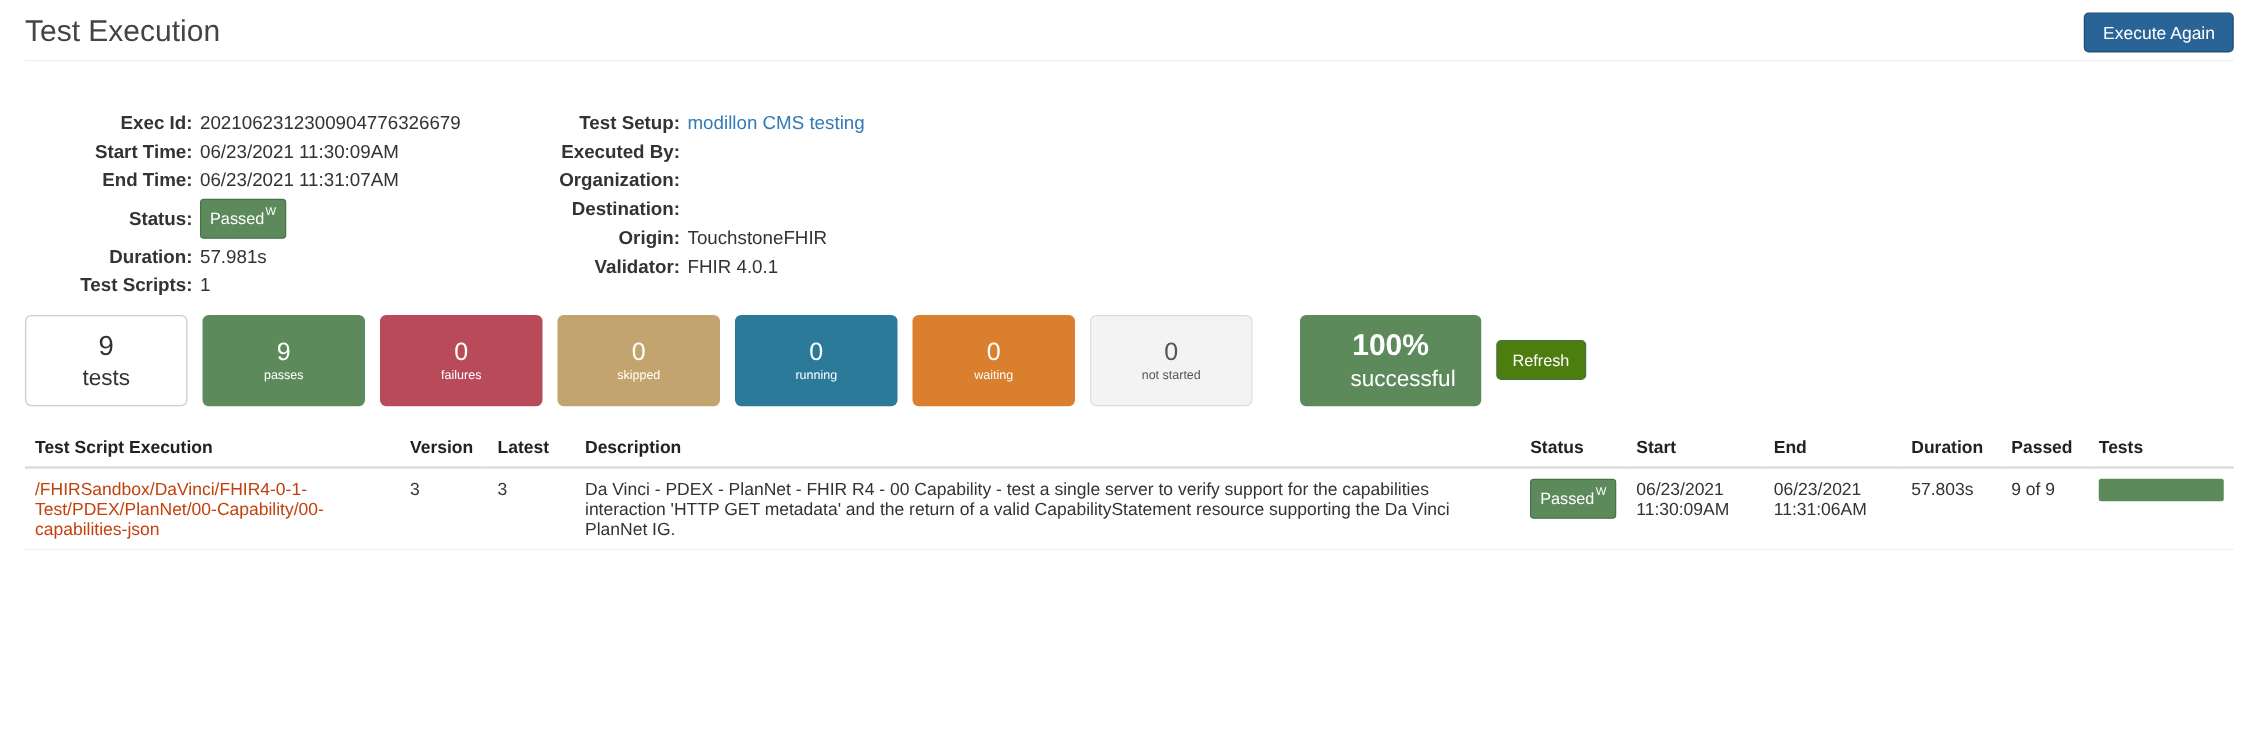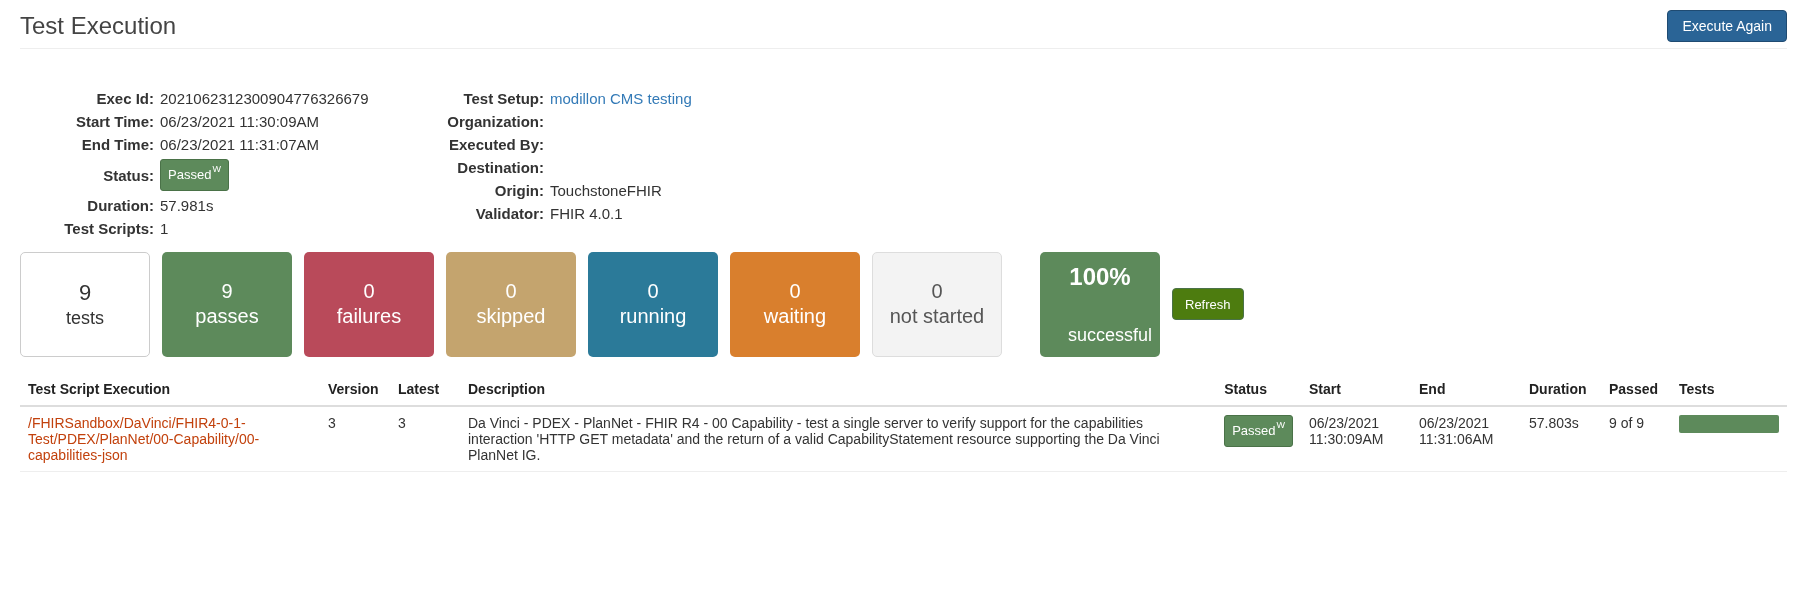--- a/index.html
+++ b/index.html
@@ -83,31 +83,31 @@
     border-radius: 5px;
     padding: 10px 0;
     text-align: center;
     width: 130px;
     display: flex;
     flex-direction: column;
     justify-content: center;
     line-height: 1.25;
   }
   .counter .num { font-size: 20px; }
-  .counter .lbl { font-size: 20px; }
+  .counter .lbl { font-size: 10px; }
   .c-tests { background:#fff; border:1px solid #ccc; color:#333; width:130px;}
   .c-tests .num { font-size:22px; }
   .c-tests .lbl { font-size:18px; }
   .c-passes { background:#5d8a5b; color:#fff; }
   .c-failures { background:#b94a5a; color:#fff; }
   .c-skipped { background:#c4a46e; color:#fff; }
   .c-running { background:#2b7a99; color:#fff; }
   .c-waiting { background:#d97f2d; color:#fff; }
   .c-notstarted { background:#f3f3f3; color:#555; border:1px solid #ddd;}
-  .c-success { background:#5d8a5b; color:#fff; width:120px;gap:32px; }
+  .c-success { background:#5d8a5b; color:#fff; width:145px; }
   .c-success .num { font-size:24px; font-weight:700; }
   .c-success .lbl { font-size:18px;margin-left:20px; }
   .btn-refresh {
     background:#4d7c0f; color:#fff; border:1px solid #4a7248;
     border-radius:4px; padding:5px 12px; font-size:13px; cursor:pointer;
     align-self:center; height:32px;
   }
   table.results {
     width: 100%;
     border-collapse: collapse;
@@ -169,25 +169,25 @@
       <div class="meta-value">1</div>
     </div>
   </div>
 
   <div class="meta-col" style="width:460px;">
     <div class="meta-row">
       <div class="meta-label" style="width:130px">Test Setup:</div>
       <div class="meta-value link">modillon CMS testing</div>
     </div>
     <div class="meta-row">
+      <div class="meta-label" style="width:130px">Executed By:</div>
+      <div class="meta-value"></div>
+    </div>
+    <div class="meta-row">
       <div class="meta-label" style="width:130px">Organization:</div>
-      <div class="meta-value"></div>
-    </div>
-    <div class="meta-row">
-      <div class="meta-label" style="width:130px">Executed By:</div>
       <div class="meta-value"></div>
     </div>
     <div class="meta-row">
       <div class="meta-label" style="width:130px">Destination:</div>
       <div class="meta-value"></div>
     </div>
     <div class="meta-row">
       <div class="meta-label" style="width:130px">Origin:</div>
       <div class="meta-value">TouchstoneFHIR</div>
     </div>

